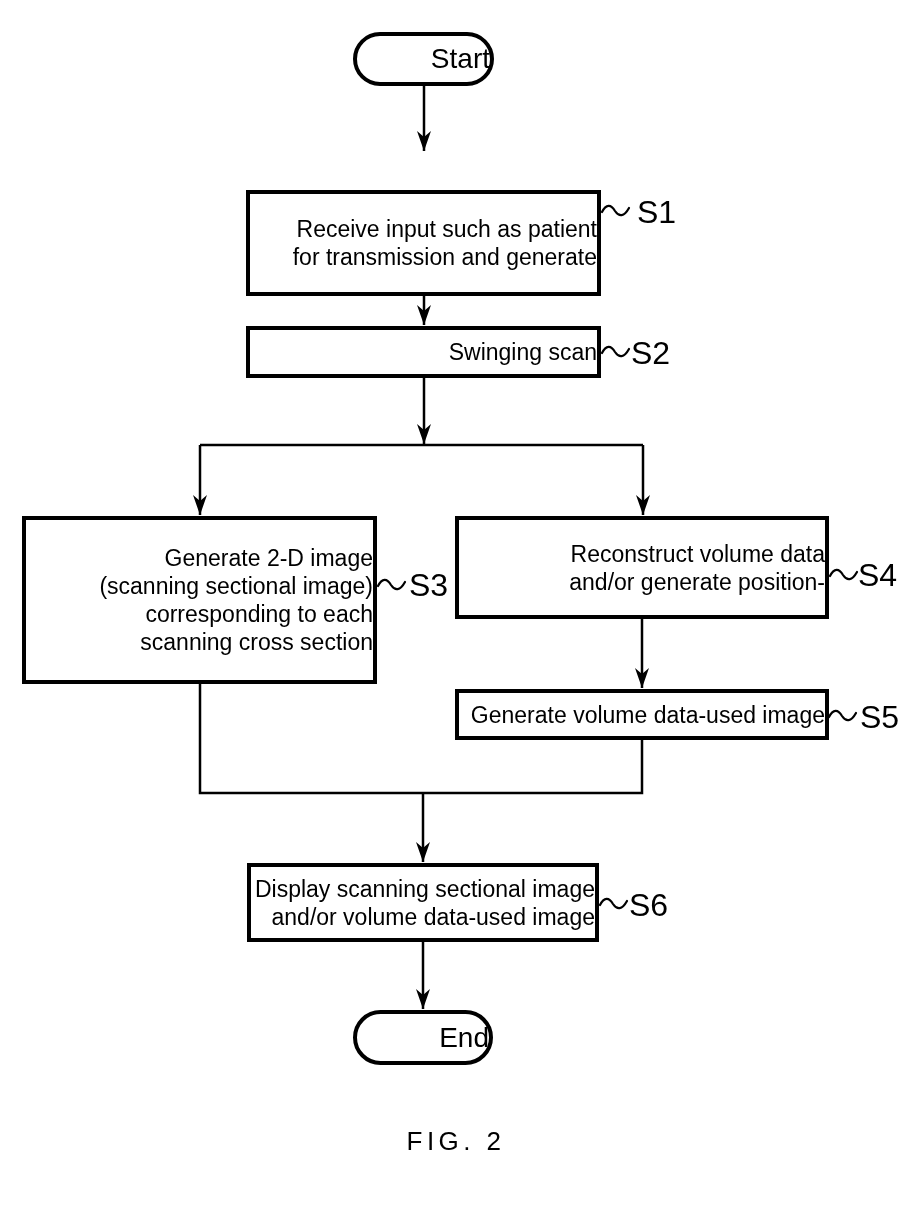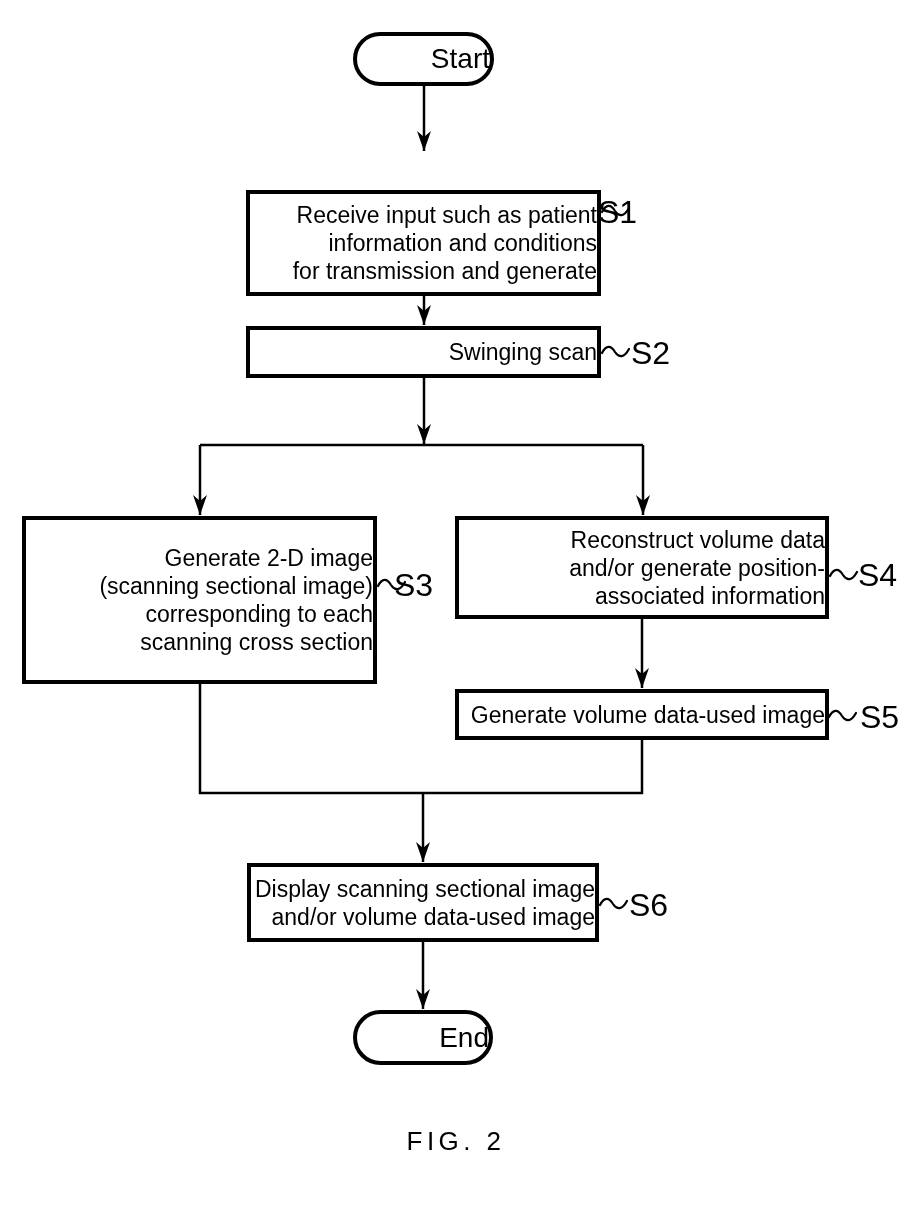--- a/index.html
+++ b/index.html
@@ -64,23 +64,23 @@
   .box-s3 { left: 22px;  top: 516px; width: 355px; height: 168px; }
   .box-s4 { left: 455px; top: 516px; width: 374px; height: 103px; }
   .box-s5 { left: 455px; top: 689px; width: 374px; height: 51px; }
   .box-s6 { left: 247px; top: 863px; width: 352px; height: 79px; }
   .steplabel {
     position: absolute;
     font-size: 32px;
     line-height: 32px;
     white-space: nowrap;
   }
-  .lbl-s1 { left: 598px; top: 196px; }
+  .lbl-s1 { left: 637px; top: 196px; }
   .lbl-s2 { left: 631px; top: 337px; }
-  .lbl-s3 { left: 394px; top: 569px; }
+  .lbl-s3 { left: 409px; top: 569px; }
   .lbl-s4 { left: 858px; top: 559px; }
   .lbl-s5 { left: 860px; top: 701px; }
   .lbl-s6 { left: 629px; top: 889px; }
   .caption {
     position: absolute;
     left: 256px;
     top: 1118px;
     width: 400px;
     text-align: center;
     font-size: 26px;
@@ -118,39 +118,37 @@
     <path class="t" d="M829,717 c4,-8 9,-8 13,-1 c4,6 9,6 14,-3"></path>
     <path class="t" d="M600,905 c4,-8 9,-8 13,-1 c4,6 9,6 14,-3"></path>
   </svg>
 
   <div class="node oval terminal-start">
     <div class="ln">Start</div>
   </div>
 
   <div class="node box-s1">
     <div class="ln">Receive input such as patient</div>
-    <div class="ln">information and conditions</div>
     <div class="ln">for transmission and generate</div>
   </div>
 
   <div class="node box-s2">
     <div class="ln">Swinging scan</div>
   </div>
 
   <div class="node box-s3">
     <div class="ln">Generate 2-D image</div>
     <div class="ln">(scanning sectional image)</div>
     <div class="ln">corresponding to each</div>
     <div class="ln">scanning cross section</div>
   </div>
 
   <div class="node box-s4">
     <div class="ln">Reconstruct volume data</div>
     <div class="ln">and/or generate position-</div>
-    <div class="ln">associated information</div>
   </div>
 
   <div class="node box-s5">
     <div class="ln">Generate volume data-used image</div>
   </div>
 
   <div class="node oval terminal-end">
     <div class="ln">End</div>
   </div>
 

